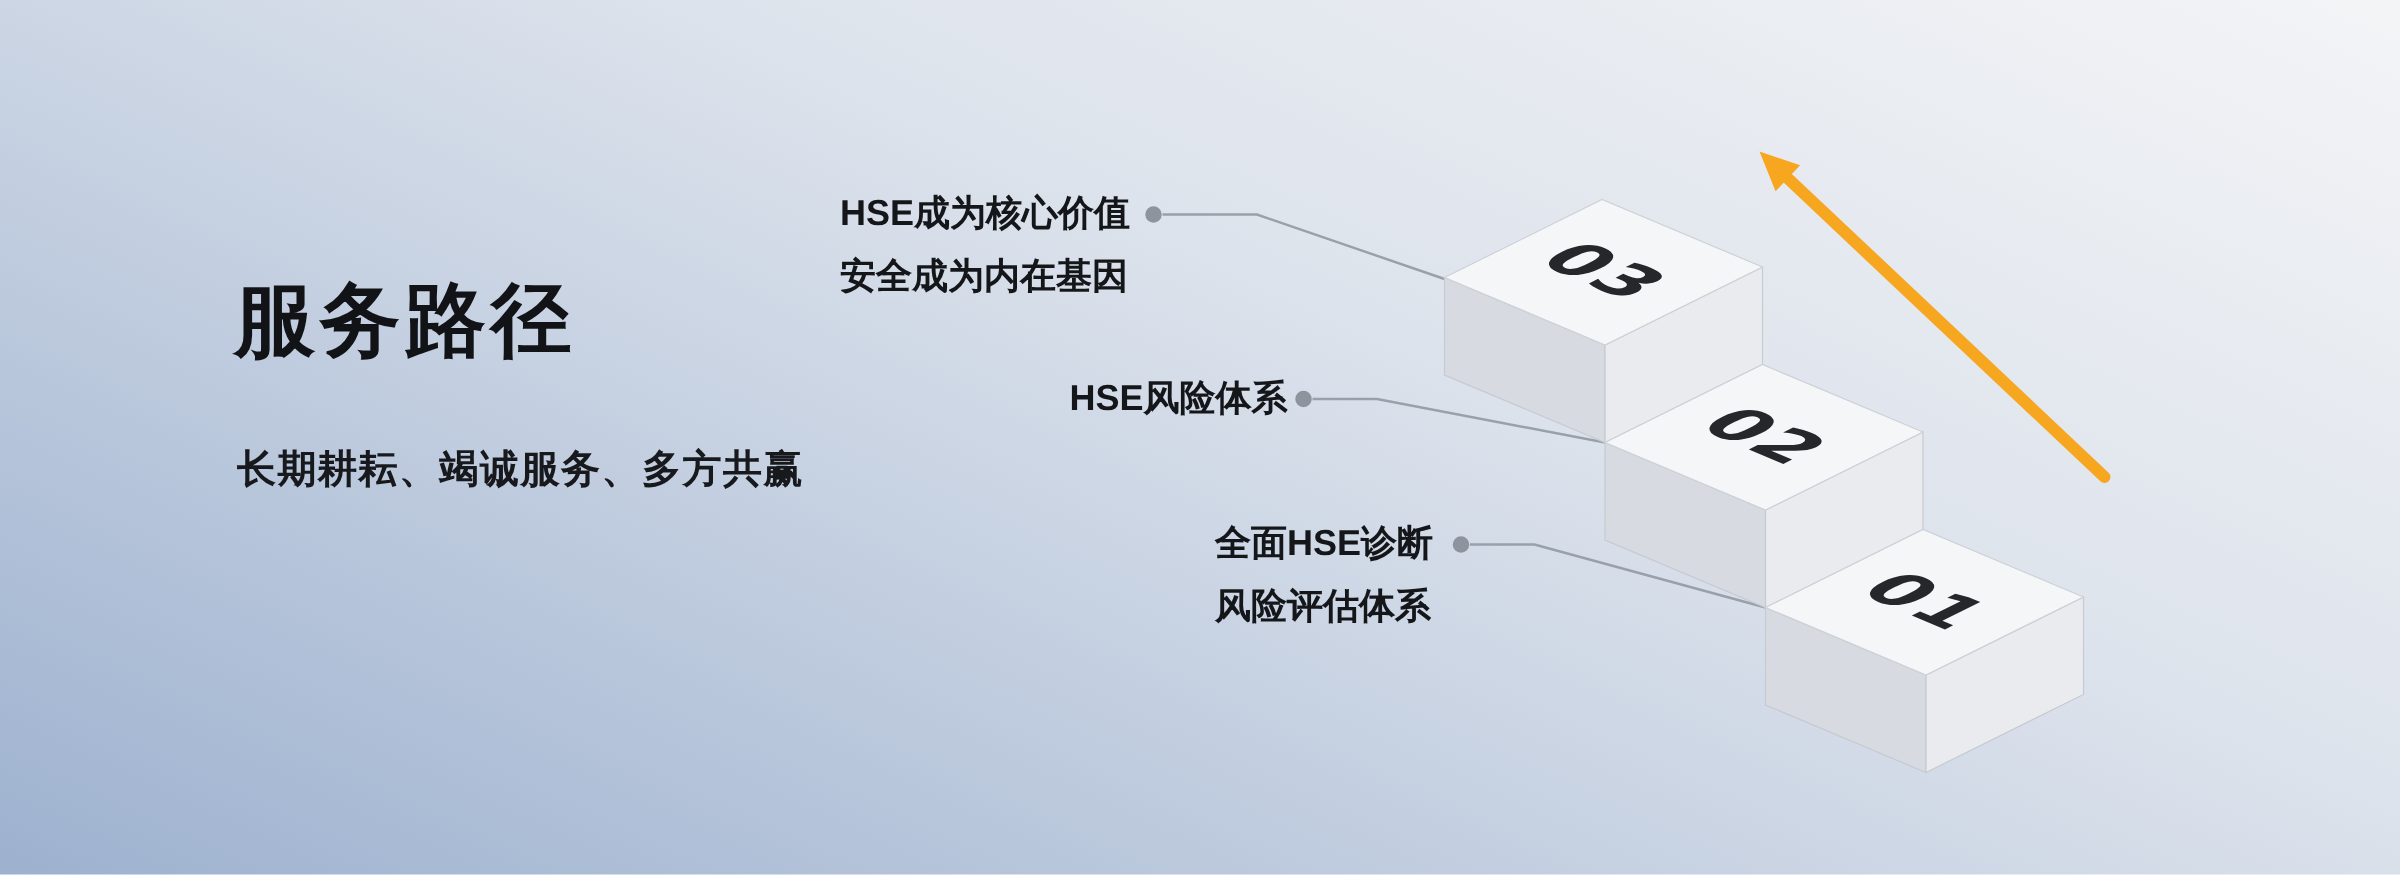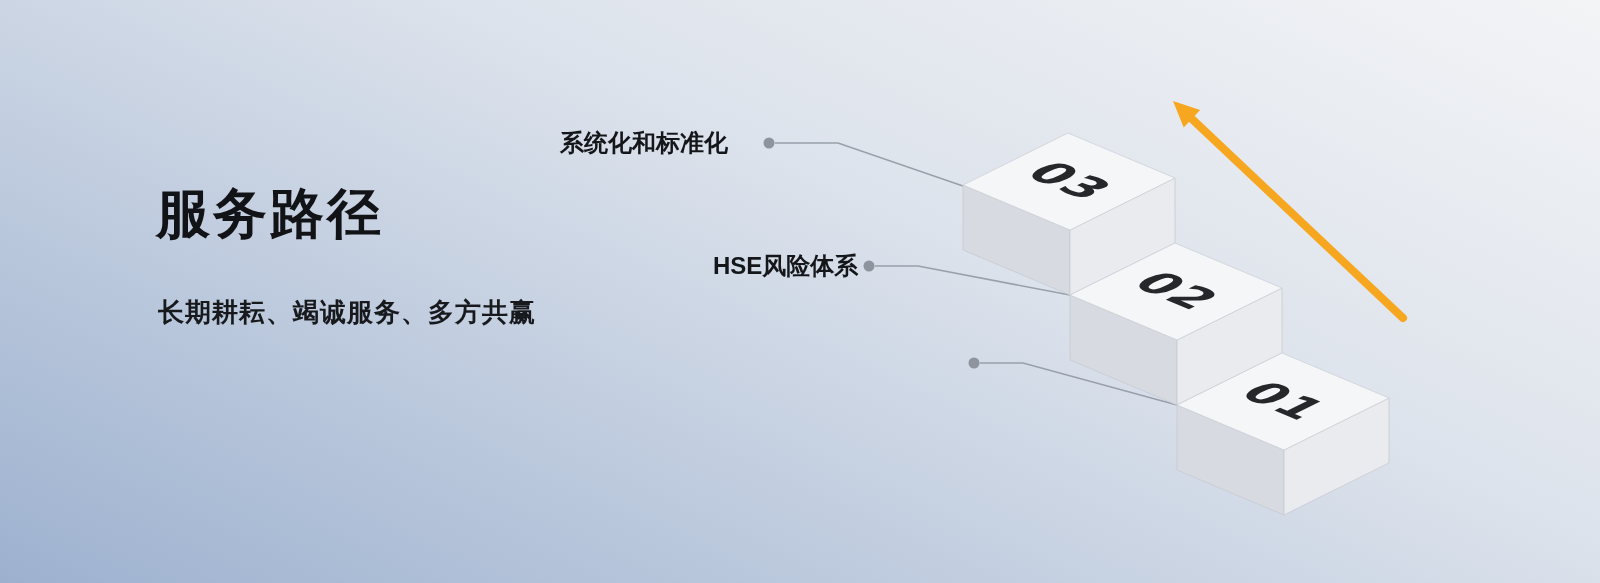--- a/index.html
+++ b/index.html
@@ -50,27 +50,32 @@
 <body>
 
 <div class="stage" style="background: linear-gradient(205deg, rgb(243, 244, 246) 0%, rgb(221, 227, 236) 40%, rgb(157, 177, 207) 100%);">
 
   <header class="intro">
     <h1 class="title">服务路径</h1>
     <p class="subtitle">长期耕耘、竭诚服务、多方共赢</p>
   </header>
 
   <div class="step-label" style="left:560px; top:122px;">
-    <div>系统化和标准化</div>
+    <div>HSE成为核心价值</div>
+    <div>安全成为内在基因</div>
   </div>
 
   <div class="step-label" style="left:683px; top:245px;margin-left:30px;">
     <div>HSE风险体系</div>
   </div>
 
+  <div class="step-label" style="left:810px; top:342px;">
+    <div>全面HSE诊断</div>
+    <div>风险评估体系</div>
+  </div>
 
   <svg class="scene" width="1600" height="583" viewBox="0 0 1600 583">
 
     <g>
       <circle cx="769" cy="143" r="5.5" fill="#8D949E"></circle>
       <polyline points="775,143 838,143 963,186" fill="none" stroke-width="1.6" stroke="#98A0AA"></polyline>
 
       <circle cx="869" cy="266" r="5.5" fill="#8D949E"></circle>
       <polyline points="875,266 918,266 1070,295" fill="none" stroke-width="1.6" stroke="#98A0AA"></polyline>
 

